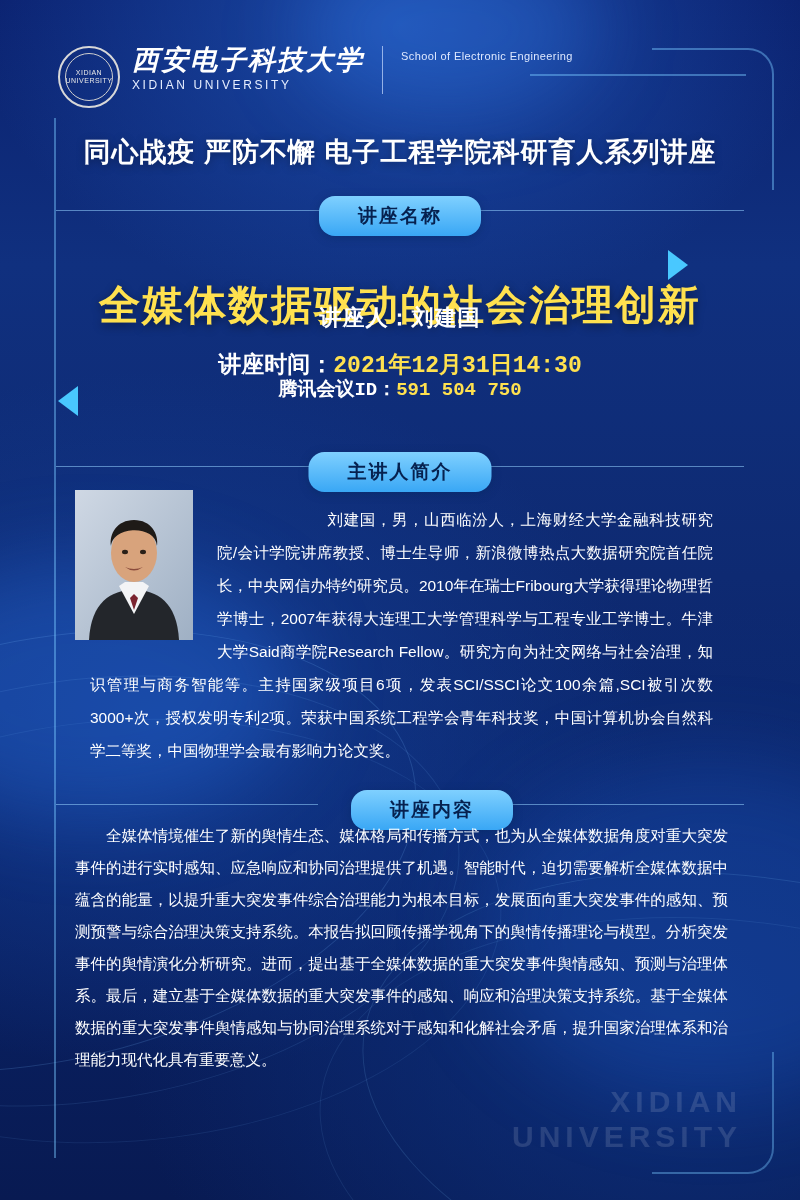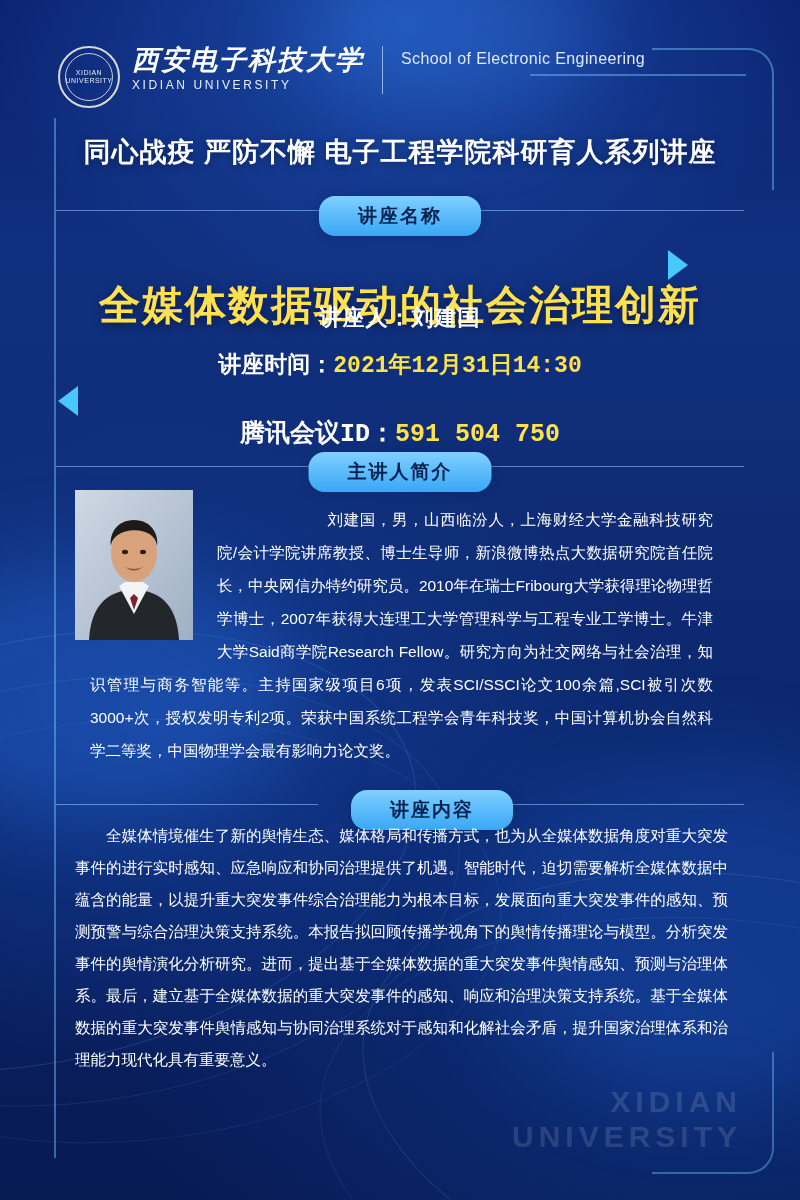--- a/index.html
+++ b/index.html
@@ -44,21 +44,21 @@
   .seal:before{content:"";position:absolute;inset:5px;border-radius:50%;border:1px solid #cfcfcf;}
   .seal-txt{position:absolute;inset:0;display:flex;align-items:center;justify-content:center;
     font-size:7px;color:#e8e8e8;letter-spacing:.5px;text-align:center;line-height:1.1;}
   .uni{margin-left:12px;}
   .uni-cn{font-family:"DejaVu Serif","Liberation Serif",serif;font-size:27px;color:#ffffff;
     font-weight:700;letter-spacing:2px;font-style:italic;line-height:1;}
   .uni-en{font-size:12px;color:#e6eeff;letter-spacing:2.6px;margin-top:5px;}
   .divider-v{width:1px;height:48px;background:rgba(200,220,255,.7);margin:0 18px;}
   .school{line-height:1.15;}
   .school-cn{font-size:25px;color:#ffffff;font-weight:700;letter-spacing:2px;}
-  .school-en{font-size:16px;color:#dfe9ff;letter-spacing:.4px;margin-top:4px;}
+  .school-en{font-size:11px;color:#dfe9ff;letter-spacing:.4px;margin-top:4px;}
 
   
   .series{position:absolute;left:0;right:0;top:134px;text-align:center;
     font-size:27px;font-weight:700;color:#ffffff;letter-spacing:1px;
     text-shadow:0 2px 8px rgba(0,0,0,.35);}
 
   
   .pill{position:absolute;left:50%;transform:translateX(-50%);
     background:linear-gradient(180deg,#7fd0ff 0%,#39a7f5 100%);
     color:#06214f;font-size:19px;font-weight:700;letter-spacing:2px;
@@ -73,21 +73,21 @@
     border-top:15px solid transparent;border-bottom:15px solid transparent;
     border-left:20px solid #49c8ff;}
   .arrow-l{position:absolute;left:58px;top:386px;width:0;height:0;
     border-top:15px solid transparent;border-bottom:15px solid transparent;
     border-right:20px solid #49c8ff;}
 
   .meta{position:absolute;left:0;right:0;text-align:center;color:#ffffff;font-weight:700;font-family:Liberation Mono, monospace;}
   .meta-speaker{top:303px;font-size:22px;letter-spacing:1px;}
   .meta-time{top:349px;font-size:23px;}
   .meta-time .val{color:#ffe14f;}
-  .meta-id{top:416px;font-size:25px;}
+  .meta-id{top:376px;font-size:19px;}
   .meta-id .val{color:#ffe14f;}
   .bio{position:absolute;left:75px;right:72px;top:488px;color:#ffffff;font-size:15.5px;
     line-height:33px;text-align:justify;text-indent:0;}
   .bio p{margin:15px;}
   .bio .indent{display:inline-block;width:110px;}
   .bio-wrap{position:absolute;left:75px;right:72px;top:488px;}
   .float-ph{float:left;width:130px;height:152px;margin:2px 12px 0 0;}
 
   .content{position:absolute;left:75px;right:72px;top:820px;color:#ffffff;font-size:15.5px;
     line-height:32px;text-align:justify;}

